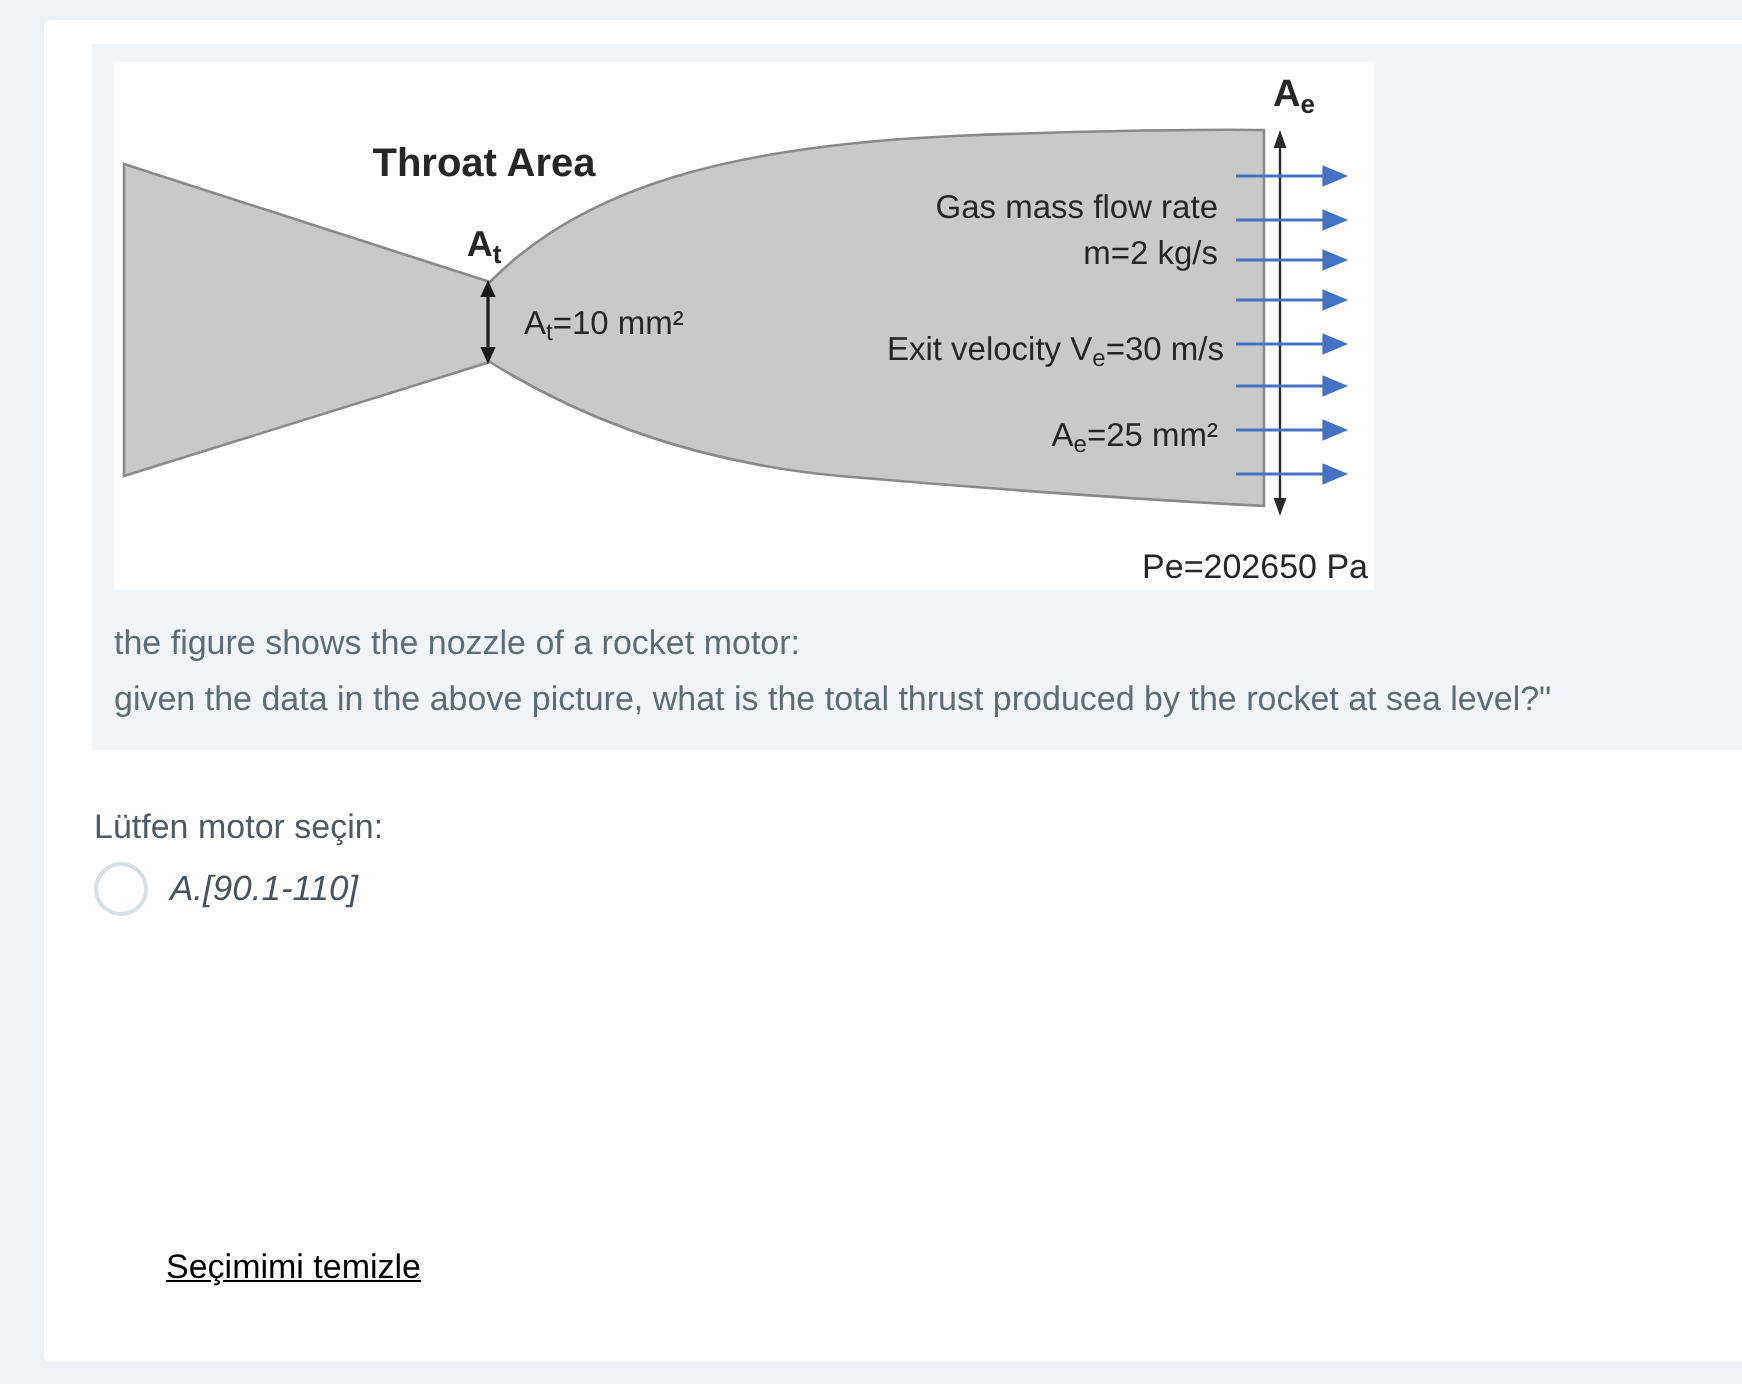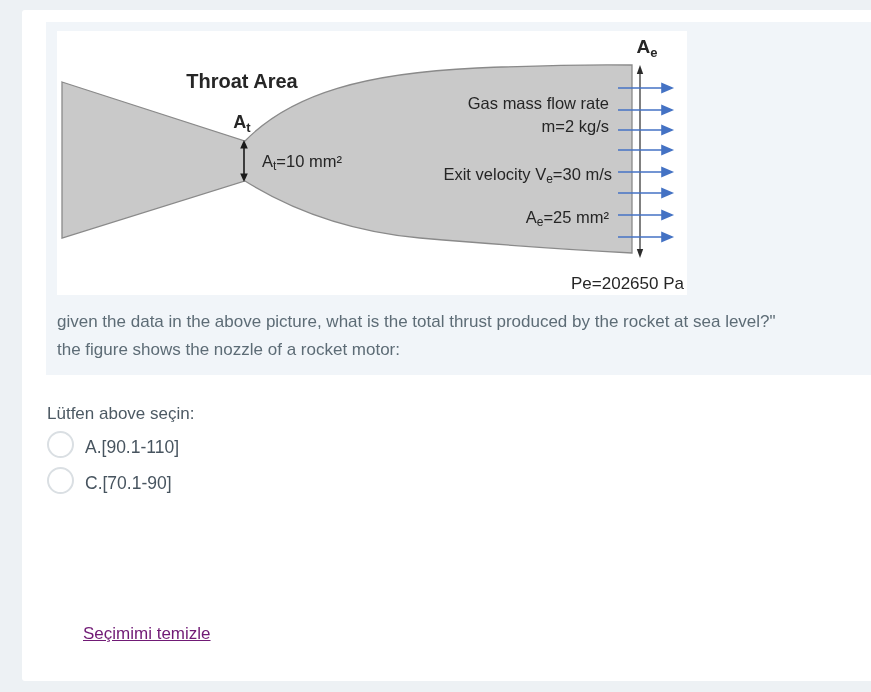--- a/index.html
+++ b/index.html
@@ -42,24 +42,25 @@
     left: 25px; top: 394px;
     width: 500px;
   }
   .prompt {
     color: #4d5a64;
     font-size: 17px;
     margin-bottom: 7px;
   }
   .option {
     display: flex;
-    align-items: flex-end;
+    align-items: center;
     height: 27px;
     margin-bottom: 9px;
     cursor: pointer;
+    font-style: italic;
   }
   .radio {
     width: 27px; height: 27px;
     border-radius: 50%;
     border: 2px solid #dadfe3;
     background: #ffffff;
     flex: 0 0 27px;
     display: flex;
     align-items: center;
     justify-content: center;
@@ -77,21 +78,21 @@
     background: transparent;
   }
   .option-label {
     margin-left: 11px;
     color: #47545f;
     font-size: 17.5px;
   }
   .clear-link {
     position: absolute;
     left: 61px; top: 614px;
-    color: #701a75;
+    color: #000000;
     font-size: 17px;
     text-decoration: underline;
     cursor: pointer;
   }
   .fig-text { fill: #262626; font-family: "Liberation Sans", sans-serif; }
 </style>
 </head>
 <body>
 
 <div class="card">
@@ -164,32 +165,28 @@
 
         <text class="fig-text" x="552" y="192" text-anchor="end" font-size="16.5"><tspan>A</tspan><tspan dy="3" font-size="12">e</tspan><tspan dy="-3">=25 mm²</tspan></text>
 
         <text class="fig-text" x="590" y="22" text-anchor="middle" font-size="19" font-weight="bold"><tspan>A</tspan><tspan dy="3.5" font-size="13">e</tspan></text>
 
         <text class="fig-text" x="627" y="258" text-anchor="end" font-size="17">Pe=202650 Pa</text>
       </svg>
     </div>
 
     <div class="qtext">
+      <div>the figure shows the nozzle of a rocket motor:</div>
       <div>given the data in the above picture, what is the total thrust produced by the rocket at sea level?"</div>
-      <div>the figure shows the nozzle of a rocket motor:</div>
     </div>
   </div>
 
   <div class="answers">
-    <div class="prompt">Lütfen above seçin:</div>
+    <div class="prompt">Lütfen motor seçin:</div>
 
     <div class="option">
       <span class="radio"></span>
       <span class="option-label">A.[90.1-110]</span>
-    </div>
-    <div class="option">
-      <span class="radio"></span>
-      <span class="option-label">C.[70.1-90]</span>
     </div>
   </div>
 
   <a class="clear-link">Seçimimi temizle</a>
 </div>
 
 </body></html>

